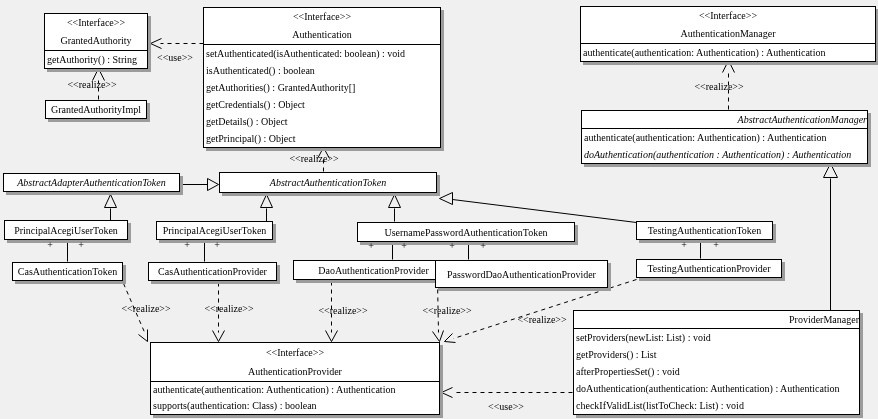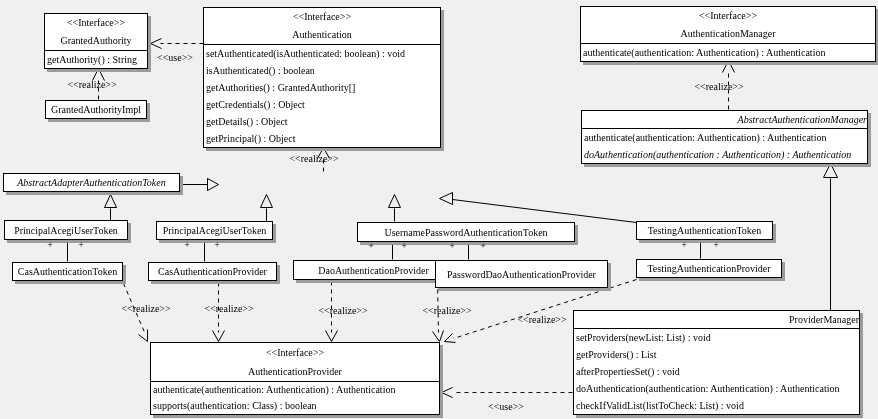--- a/index.html
+++ b/index.html
@@ -139,20 +139,23 @@
       <div class="cname it">AbstractAuthenticationManager</div>
     </div>
     <div class="m">authenticate(authentication: Authentication) : Authentication</div>
     <div class="m it">doAuthentication(authentication : Authentication) : Authentication</div>
   </div>
 
   <div class="uml-box simple" style="left:3px;top:173px;width:177px">
     <span class="cname it">AbstractAdapterAuthenticationToken</span>
   </div>
 
+  <div class="uml-box simple" style="left:219px;top:172px;width:218px;height:21px">
+    <span class="cname it">AbstractAuthenticationToken</span>
+  </div>
 
   <div class="uml-box simple" style="left:4px;top:220px;width:124px;height:20px">
     <span class="cname">PrincipalAcegiUserToken</span>
   </div>
 
   <div class="uml-box simple" style="left:156px;top:221px;width:117px">
     <span class="cname">PrincipalAcegiUserToken</span>
   </div>
 
   <div class="uml-box simple" style="left:357px;top:222px;width:218px;height:20px">

